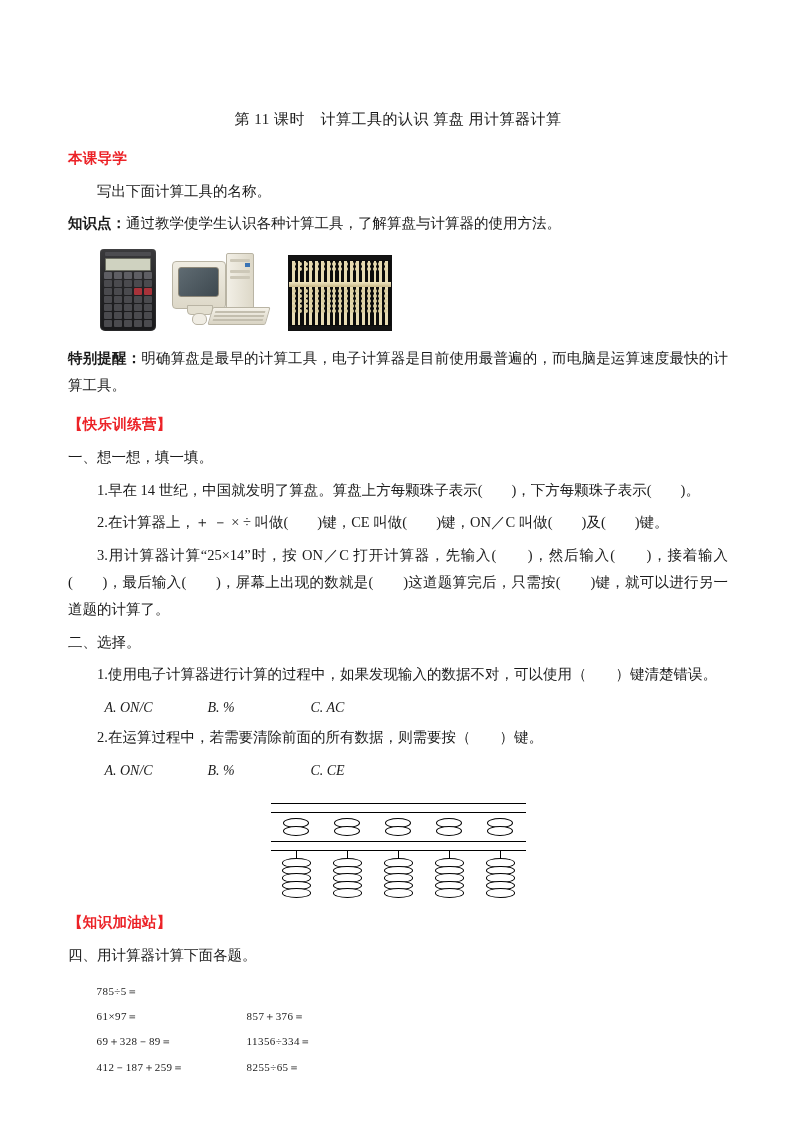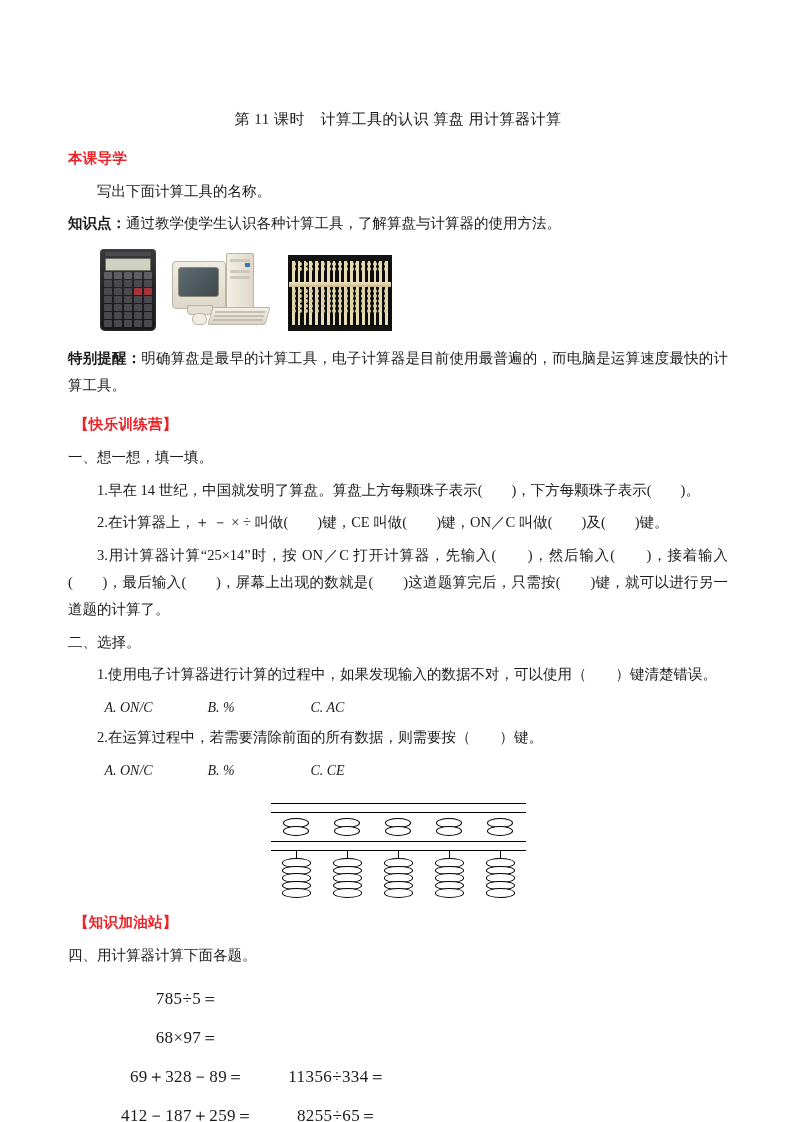--- a/index.html
+++ b/index.html
@@ -42,21 +42,21 @@
     color: #ec2227;
     font-weight: bold;
     font-size: 14.5px;
     margin: 16px 0 10px 0;
     letter-spacing: 0.3px;
   }
   .red-bracket-head {
     color: #ec2227;
     font-weight: bold;
     font-size: 14.5px;
-    margin: 16px 0 10px 6px;
+    margin: 16px 0 10px 0;
     letter-spacing: 0.3px;
   }
 
   .para {
     font-size: 14.5px;
     line-height: 1.85;
     margin: 0 0 6px 0;
     text-align: justify;
   }
   .para b, .lead {
@@ -272,24 +272,23 @@
     box-sizing: border-box;
   }
   .abacus .ucol .bead { width: 26px; height: 10px; }
 
   
   .exercises {
     margin: 10px 0 0 0;
   }
   .ex-row {
     display: flex;
-    font-size: 17px;
+    font-size: 11px;
     line-height: 2.3;
     padding-left: 2.6em;
-    text-align: center;
   }
   .ex-row .cell {
     width: 150px;
     letter-spacing: 0.4px;
   }
   .opts {
     display: flex;
     font-size: 14px;
     padding-left: 2.6em;
     line-height: 2;
@@ -686,21 +685,22 @@
 
     <div class="red-bracket-head">【知识加油站】</div>
 
     <p class="para">四、用计算器计算下面各题。</p>
 
     <div class="exercises">
       <div class="ex-row">
         <span class="cell">785÷5＝</span>
       </div>
       <div class="ex-row">
-        <span class="cell">68×97＝</span>
+        <span class="cell">61×97＝</span>
+        <span class="cell">857＋376＝</span>
       </div>
       <div class="ex-row">
         <span class="cell">69＋328－89＝</span>
         <span class="cell">11356÷334＝</span>
       </div>
       <div class="ex-row">
         <span class="cell">412－187＋259＝</span>
         <span class="cell">8255÷65＝</span>
       </div>
     </div>

